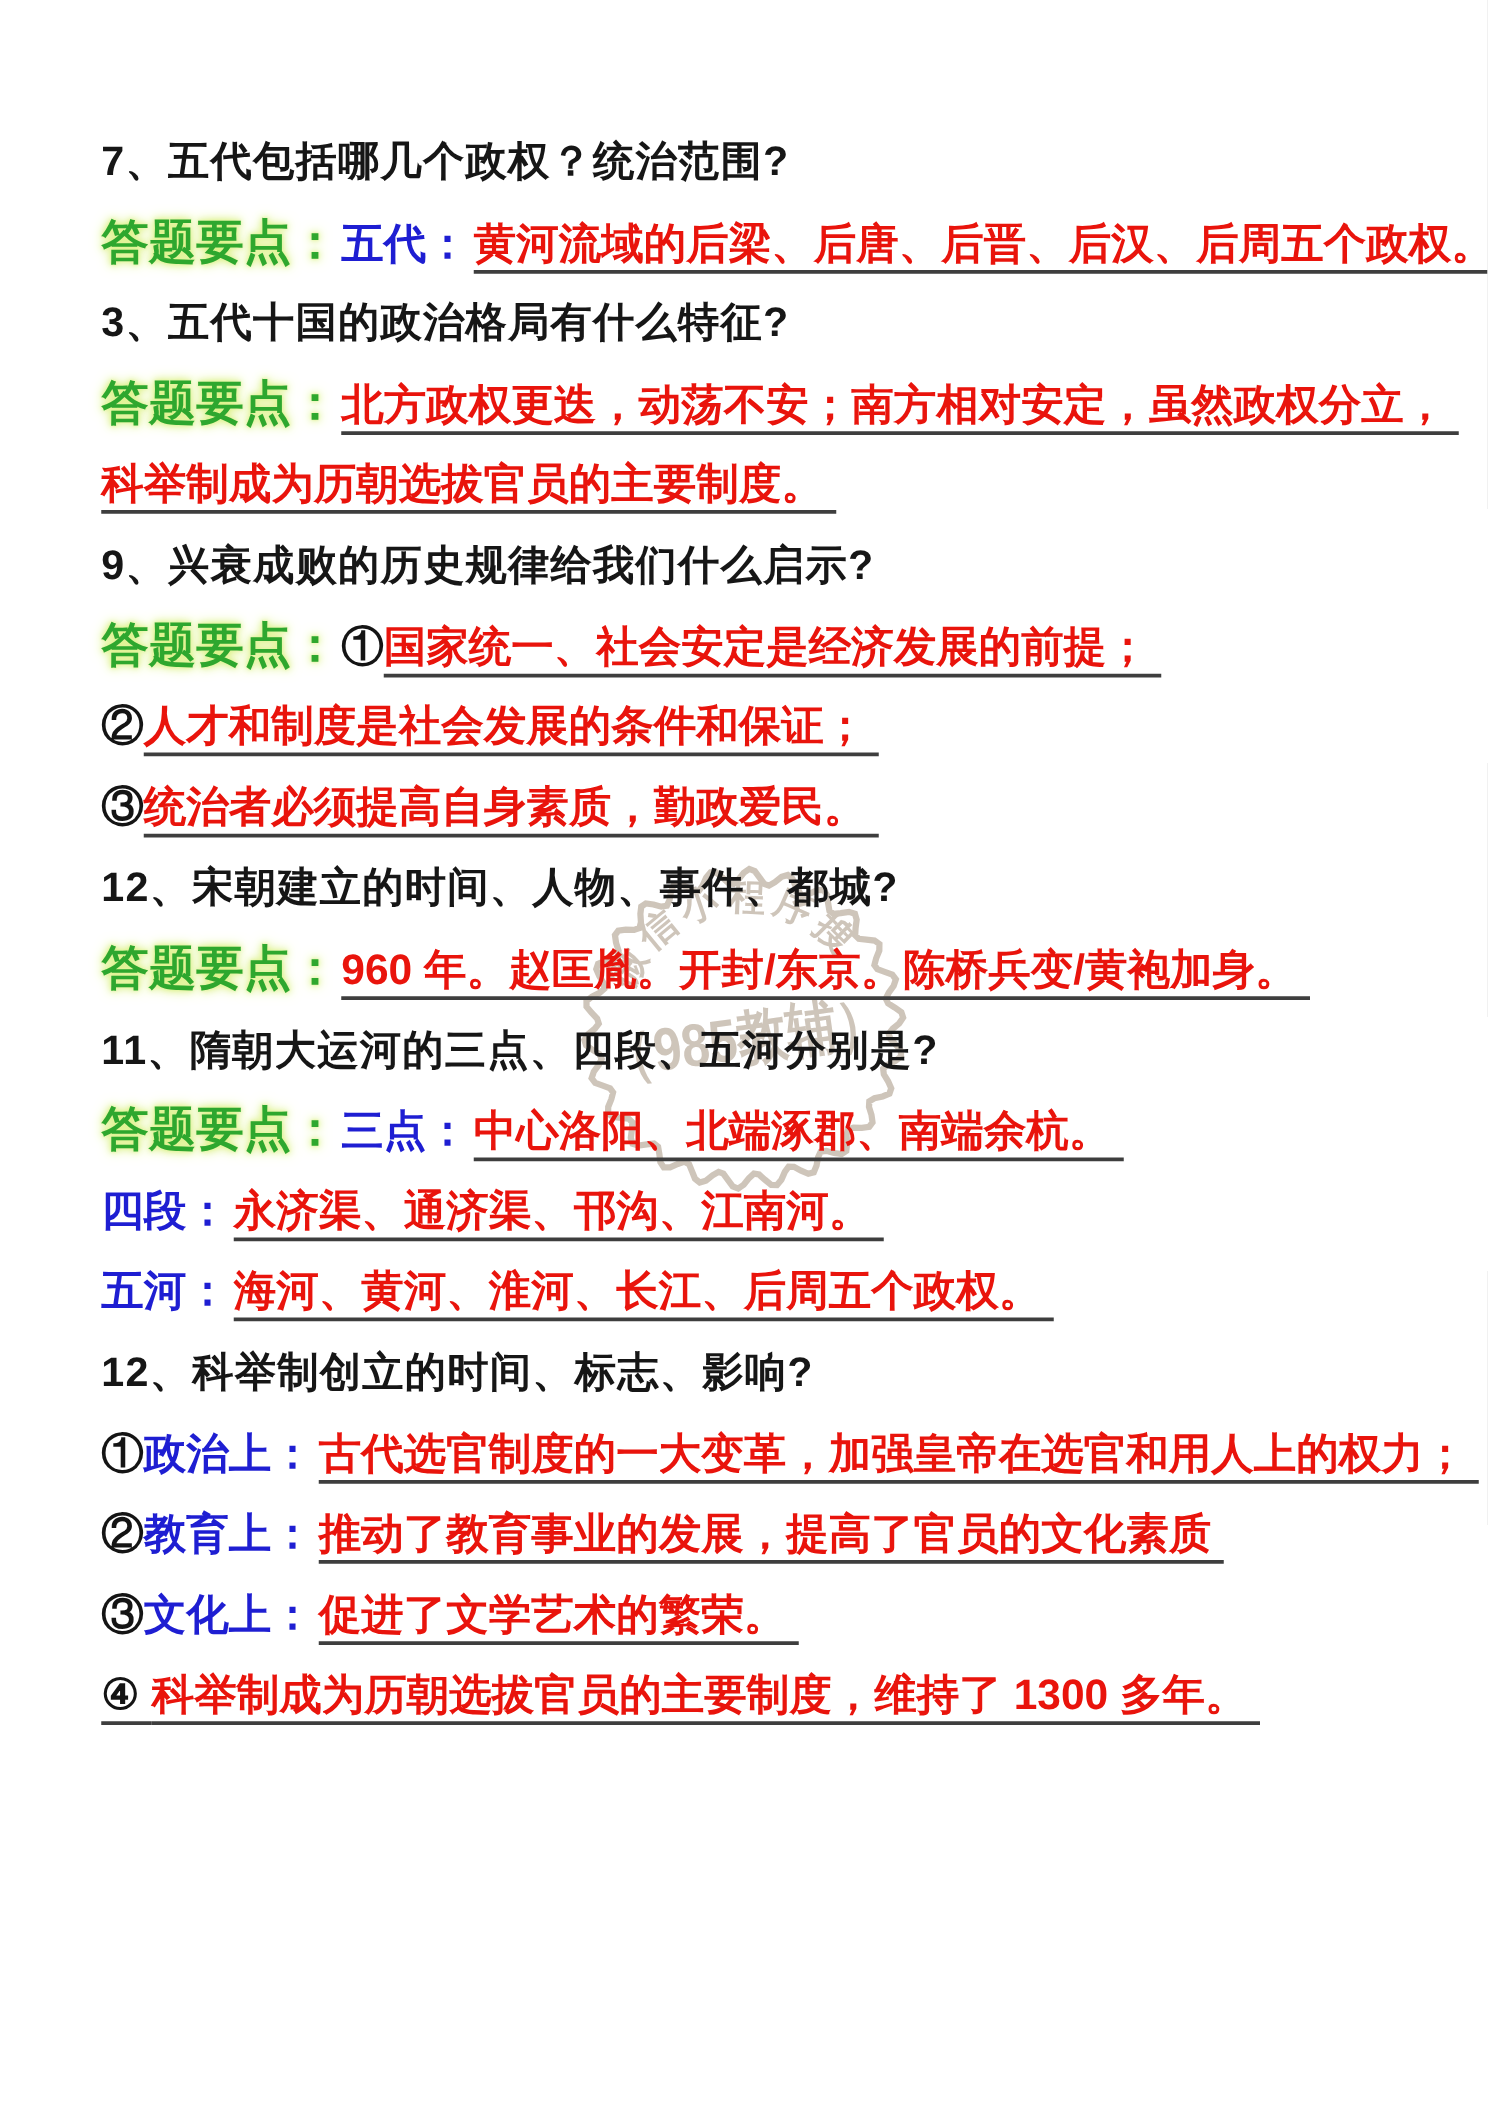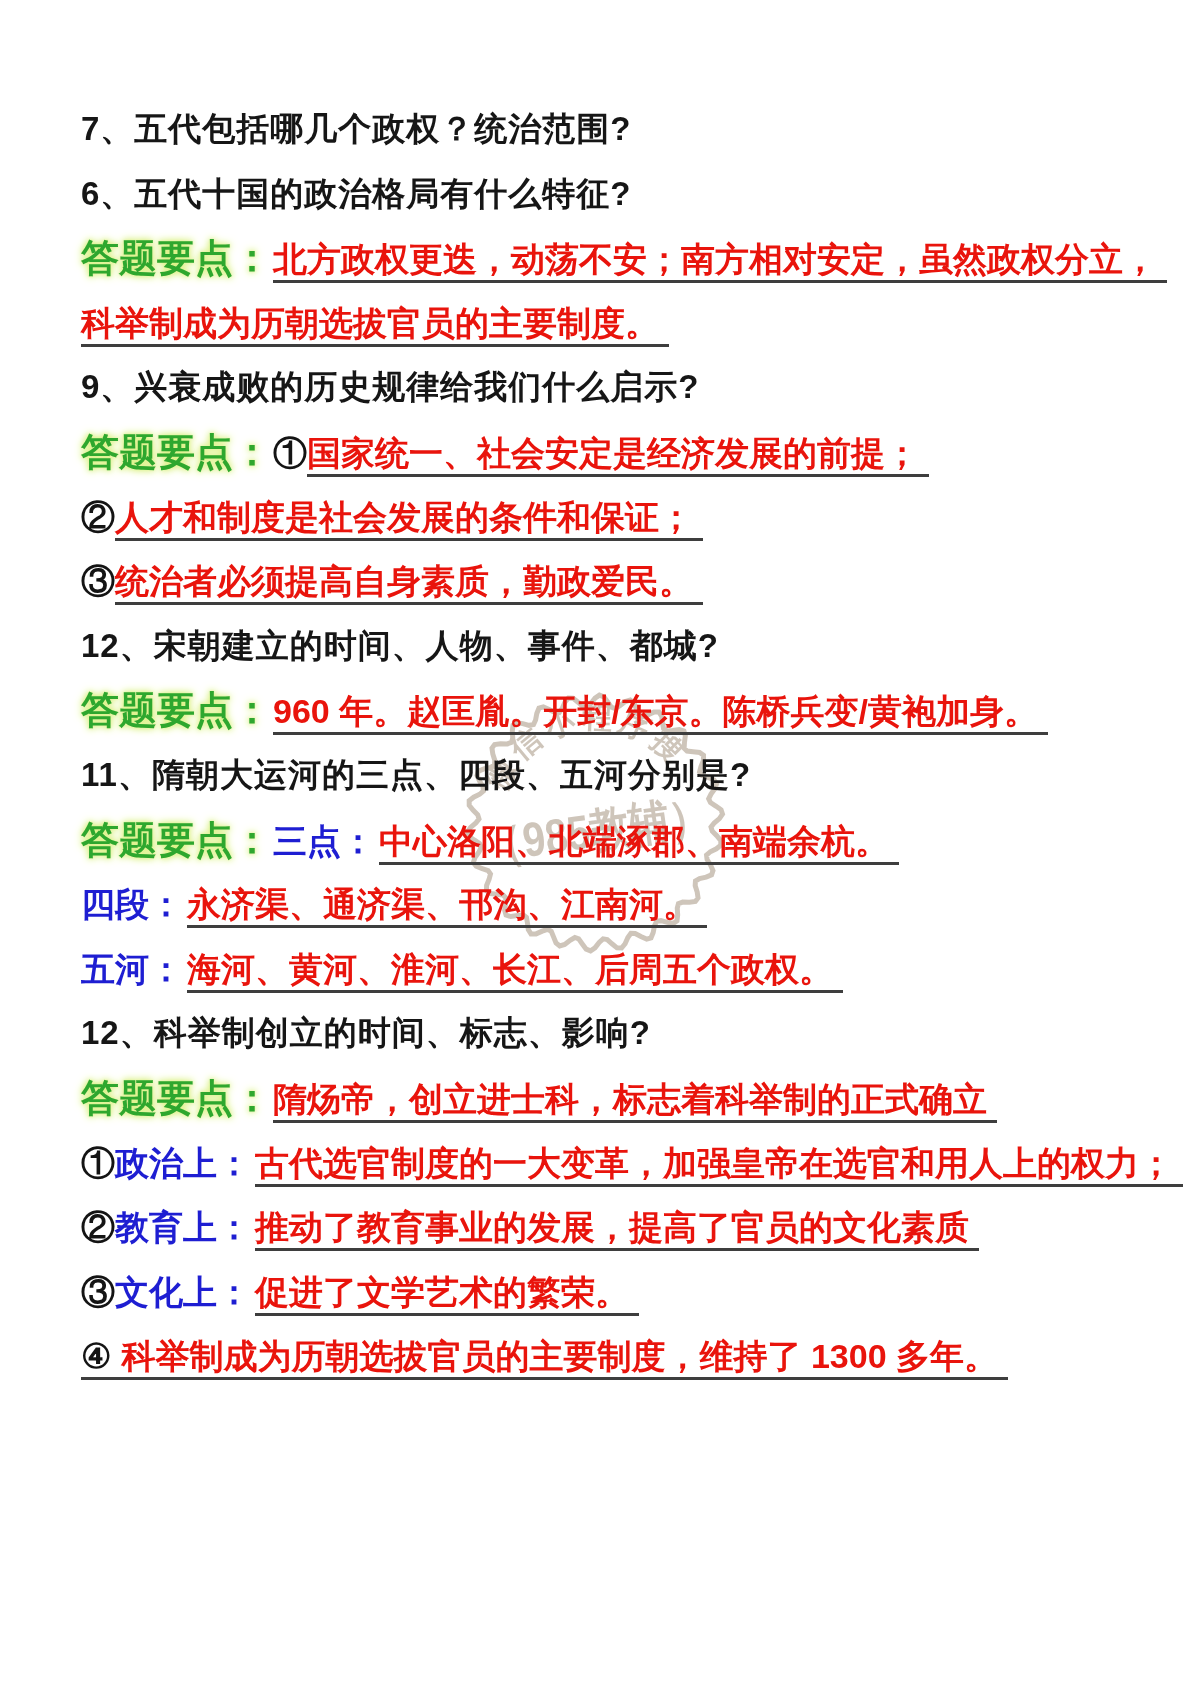--- a/index.html
+++ b/index.html
@@ -85,34 +85,34 @@
       </defs>
       <text class="stamp-arc">
         <textPath href="#wm-arc" startOffset="50%" text-anchor="middle">微信小程序搜</textPath>
       </text>
       <text class="stamp-center" x="0" y="24" text-anchor="middle" textLength="228" lengthAdjust="spacingAndGlyphs">（985教辅）</text>
     </g>
   </svg>
 
   <div class="content">
       <p class="line"><span class="seg question">7、五代包括哪几个政权？统治范围?</span></p>
-      <p class="line"><span class="seg question">6、五代十国的政治格局有什么特征?</span></p>
+      <p class="line"><span class="seg key">答题要点：</span><span class="seg label">五代：</span><span class="seg answer ul">黄河流域的后梁、后唐、后晋、后汉、后周五个政权。</span></p>
+      <p class="line"><span class="seg question">3、五代十国的政治格局有什么特征?</span></p>
       <p class="line"><span class="seg key">答题要点：</span><span class="seg answer ul">北方政权更迭，动荡不安；南方相对安定，虽然政权分立，</span></p>
       <p class="line"><span class="seg answer ul">科举制成为历朝选拔官员的主要制度。</span></p>
       <p class="line"><span class="seg question">9、兴衰成败的历史规律给我们什么启示?</span></p>
       <p class="line"><span class="seg key">答题要点：</span><span class="seg marker">①</span><span class="seg answer ul">国家统一、社会安定是经济发展的前提；</span></p>
       <p class="line"><span class="seg marker">②</span><span class="seg answer ul">人才和制度是社会发展的条件和保证；</span></p>
       <p class="line"><span class="seg marker">③</span><span class="seg answer ul">统治者必须提高自身素质，勤政爱民。</span></p>
       <p class="line"><span class="seg question">12、宋朝建立的时间、人物、事件、都城?</span></p>
       <p class="line"><span class="seg key">答题要点：</span><span class="seg answer ul">960 年。赵匡胤。开封/东京。陈桥兵变/黄袍加身。</span></p>
       <p class="line"><span class="seg question">11、隋朝大运河的三点、四段、五河分别是?</span></p>
       <p class="line"><span class="seg key">答题要点：</span><span class="seg label">三点：</span><span class="seg answer ul">中心洛阳、北端涿郡、南端余杭。</span></p>
       <p class="line"><span class="seg label">四段：</span><span class="seg answer ul">永济渠、通济渠、邗沟、江南河。</span></p>
       <p class="line"><span class="seg label">五河：</span><span class="seg answer ul">海河、黄河、淮河、长江、后周五个政权。</span></p>
       <p class="line"><span class="seg question">12、科举制创立的时间、标志、影响?</span></p>
-      <p class="line"><span class="seg key">答题要点：</span><span class="seg answer ul">隋炀帝，创立进士科，标志着科举制的正式确立</span></p>
       <p class="line"><span class="seg marker">①</span><span class="seg label">政治上：</span><span class="seg answer ul">古代选官制度的一大变革，加强皇帝在选官和用人上的权力；</span></p>
       <p class="line"><span class="seg marker">②</span><span class="seg label">教育上：</span><span class="seg answer ul">推动了教育事业的发展，提高了官员的文化素质</span></p>
       <p class="line"><span class="seg marker">③</span><span class="seg label">文化上：</span><span class="seg answer ul">促进了文学艺术的繁荣。</span></p>
       <p class="line"><span class="seg marker ul">④</span><span class="seg answer ul">科举制成为历朝选拔官员的主要制度，维持了 1300 多年。</span></p>
     </div>
 
 </div>
 
 </body></html>

